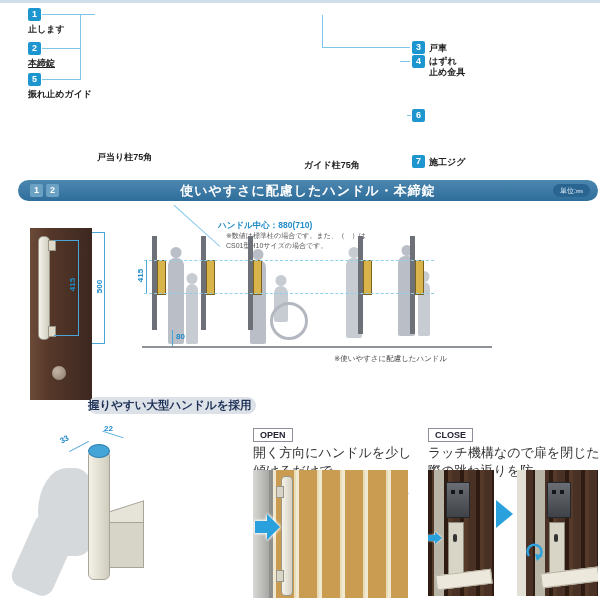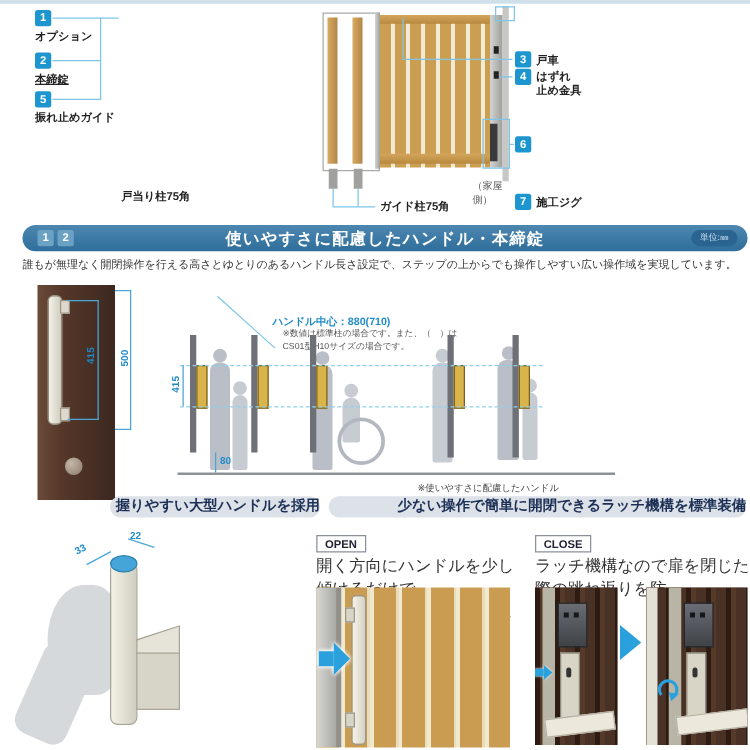--- a/index.html
+++ b/index.html
@@ -15,70 +15,47 @@
   .dimline{position:absolute;background:#4aa6d6;}
   .dash{position:absolute;border-top:1px dashed #8fd0ec;}
   .person{position:absolute;border-radius:7px 7px 2px 2px;}
   .person::before{content:"";position:absolute;left:50%;top:-11px;transform:translateX(-50%);
                   width:11px;height:11px;border-radius:50%;background:inherit;}
   .gatepost{position:absolute;background:linear-gradient(90deg,#d4d4d2,#9e9e9a);}
   .slats{background:repeating-linear-gradient(90deg,#cb9e52 0px,#cb9e52 9px,#f2ead2 9px,#f2ead2 12px);}
   .rail{position:absolute;background:linear-gradient(180deg,#d3a65c,#b9883f);}
   .sidetxt{position:absolute;font-size:8px;color:#555;}
   .pill{position:absolute;background:#dde1e8;border-radius:9px;color:#1c2f55;
-        font-weight:bold;font-size:11.5px;text-align:right;line-height:17px;height:17px;}
+        font-weight:bold;font-size:11.5px;text-align:left;line-height:17px;height:17px;}
   .tagbox{position:absolute;border:1px solid #8a8f98;background:#fff;color:#223;
           font-weight:bold;font-size:9px;padding:1px 6px;}
   .desc{position:absolute;font-size:13px;color:#333;white-space:pre-line;line-height:1.4;}
   .woodphoto{position:absolute;overflow:hidden;background:#4a3126;}
   .vstripes{position:absolute;inset:0;background:repeating-linear-gradient(90deg,#2e1c12 0 4px,#553a2a 4px 8px,#4a3126 8px 16px);}
 </style>
 </head>
 <body>
 
 <div id="page">
 
   <div class="abs" style="left:0;top:0;width:600px;height:3px;background:#cfe0ea;"></div>
 
   <div class="clabel" style="left:97px;top:152px;">戸当り柱75角</div>
 
   <div class="badge" style="left:28px;top:8px;">1</div>
-  <div class="clabel" style="left:28px;top:24px;">オプション</div>
+  <div class="clabel" style="left:28px;top:24px;">止します</div>
   <div class="badge" style="left:28px;top:42px;">2</div>
   <div class="clabel" style="left:28px;top:58px;text-decoration:underline;">本締錠</div>
   <div class="badge" style="left:28px;top:73px;">5</div>
   <div class="clabel" style="left:28px;top:89px;">振れ止めガイド</div>
   <div class="cline" style="left:42px;top:14px;width:53px;height:1px;"></div>
   <div class="cline" style="left:42px;top:48px;width:38px;height:1px;"></div>
   <div class="cline" style="left:42px;top:79px;width:38px;height:1px;"></div>
   <div class="cline" style="left:80px;top:14px;width:1px;height:66px;"></div>
 
-  <div class="abs" style="left:256px;top:5px;width:150px;height:165px;">
-    <div class="bluebox" style="left:2px;top:5px;width:44px;height:125px;border-color:#a9a9a7;"></div>
-    <div class="abs" style="left:6px;top:9px;width:8px;height:117px;background:linear-gradient(90deg,#d8ab5e,#b3854a);"></div>
-    <div class="abs" style="left:26px;top:9px;width:8px;height:117px;background:linear-gradient(90deg,#d8ab5e,#b3854a);"></div>
-    <div class="gatepost" style="left:44px;top:5px;width:4px;height:125px;"></div>
-    <div class="abs slats" style="left:48px;top:7px;width:88px;height:122px;">
-      <div class="rail" style="left:0;top:0;width:88px;height:7px;"></div>
-      <div class="rail" style="left:0;top:111px;width:88px;height:8px;"></div>
-    </div>
-    <div class="gatepost" style="left:136px;top:7px;width:10px;height:122px;"></div>
-    <div class="abs" style="left:146px;top:0;width:5px;height:140px;background:#c7c7c5;"></div>
-    <div class="bluebox" style="left:140px;top:0;width:14px;height:10px;"></div>
-    <div class="abs" style="left:139px;top:32px;width:4px;height:6px;background:#222;"></div>
-    <div class="abs" style="left:139px;top:52px;width:4px;height:6px;background:#222;"></div>
-    <div class="bluebox" style="left:130px;top:90px;width:20px;height:38px;"></div>
-    <div class="abs" style="left:136px;top:94px;width:6px;height:30px;background:#3a3a3a;"></div>
-    <div class="abs" style="left:7px;top:130px;width:7px;height:16px;background:#a0a09e;"></div>
-    <div class="abs" style="left:27px;top:130px;width:7px;height:16px;background:#a0a09e;"></div>
-    <div class="cline" style="left:10px;top:146px;width:1px;height:14px;"></div>
-    <div class="cline" style="left:30px;top:146px;width:1px;height:14px;"></div>
-    <div class="cline" style="left:10px;top:160px;width:34px;height:1px;"></div>
-    <div class="sidetxt" style="left:122px;top:138px;">（家屋側）</div>
-  </div>
   <div class="clabel" style="left:304px;top:160px;">ガイド柱75角</div>
 
   <div class="cline" style="left:322px;top:15px;width:1px;height:32px;"></div>
   <div class="cline" style="left:322px;top:47px;width:88px;height:1px;"></div>
   <div class="badge" style="left:412px;top:41px;">3</div>
   <div class="clabel" style="left:429px;top:43px;">戸車</div>
   <div class="cline" style="left:400px;top:61px;width:10px;height:1px;"></div>
   <div class="badge" style="left:412px;top:55px;">4</div>
   <div class="clabel" style="left:429px;top:56px;">はずれ
 止め金具</div>
@@ -88,40 +65,39 @@
   <div class="clabel" style="left:429px;top:157px;">施工ジグ</div>
 
   <div class="abs" style="left:18px;top:180px;width:580px;height:21px;border-radius:11px;
               background:linear-gradient(180deg,#4c87b0,#2f6e9b);">
     <div class="abs" style="left:12px;top:4px;width:13px;height:13px;background:#6ba2c4;border-radius:2px;color:#fff;font-size:9px;font-weight:bold;text-align:center;line-height:13px;">1</div>
     <div class="abs" style="left:28px;top:4px;width:13px;height:13px;background:#6ba2c4;border-radius:2px;color:#fff;font-size:9px;font-weight:bold;text-align:center;line-height:13px;">2</div>
     <div class="abs" style="left:0;top:0;width:580px;text-align:center;color:#fff;font-weight:bold;font-size:13px;line-height:21px;letter-spacing:1px;">使いやすさに配慮したハンドル・本締錠</div>
     <div class="abs" style="right:8px;top:4px;background:#2a6591;color:#dceaf4;font-size:7px;line-height:13px;padding:0 7px;border-radius:7px;">単位:㎜</div>
   </div>
 
-  <div class="abs" style="left:18px;top:206px;width:578px;font-size:8.8px;color:#333;">誰もが無理なく開閉操作を行える高さとゆとりのあるハンドル長さ設定で、ステップの上からでも操作しやすい広い操作域を実現しています。</div>
 
   <div class="abs" style="left:8px;top:228px;width:110px;height:172px;">
     <div class="abs" style="left:22px;top:0;width:62px;height:172px;background:linear-gradient(90deg,#6b4a38,#56382a 30%,#3c2820);"></div>
     <div class="abs" style="left:30px;top:8px;width:10px;height:102px;background:linear-gradient(90deg,#f4f2ea,#cfccbf);border:1px solid #9a9789;border-radius:5px;"></div>
     <div class="abs" style="left:40px;top:12px;width:6px;height:9px;background:#ded9cb;border:1px solid #9a9789;"></div>
     <div class="abs" style="left:40px;top:98px;width:6px;height:9px;background:#ded9cb;border:1px solid #9a9789;"></div>
     <div class="abs" style="left:44px;top:138px;width:14px;height:14px;border-radius:50%;background:radial-gradient(circle at 35% 35%,#c4b6a8,#8a7a6c);"></div>
 
     <div class="dimline" style="left:70px;top:12px;width:1px;height:96px;"></div>
     <div class="dimline" style="left:46px;top:12px;width:25px;height:1px;"></div>
     <div class="dimline" style="left:46px;top:107px;width:25px;height:1px;"></div>
     <div class="dimtxt" style="left:58px;top:52px;transform:rotate(-90deg);">415</div>
     <div class="dimline" style="left:96px;top:4px;width:1px;height:112px;"></div>
     <div class="dimline" style="left:84px;top:4px;width:13px;height:1px;"></div>
     <div class="dimline" style="left:84px;top:115px;width:13px;height:1px;"></div>
     <div class="dimtxt" style="left:85px;top:54px;transform:rotate(-90deg);">500</div>
   </div>
 
-  <div class="abs" style="left:130px;top:248px;width:380px;height:160px;text-decoration:underline;">
+  <div class="abs" style="left:130px;top:216px;width:380px;height:160px;text-decoration:underline;">
 
     <div class="clabel" style="left:88px;top:4px;color:#1e8bc8;font-size:8.5px;">ハンドル中心：880(710)</div>
     <div class="desc" style="left:96px;top:15px;font-size:7px;color:#555;">※数値は標準柱の場合です。また、（　）は
 CS01型H10サイズの場合です。</div>
     <div class="cline" style="left:28px;top:30px;width:62px;height:1px;transform:rotate(42deg);transform-origin:right center;"></div>
 
     <div class="person" style="left:38px;top:42px;width:16px;height:86px;background:#b9bec7;"></div>
     <div class="person" style="left:56px;top:68px;width:12px;height:60px;background:#c7cbd2;"></div>
     <div class="person" style="left:120px;top:44px;width:16px;height:84px;background:#b9bec7;"></div>
     <div class="person" style="left:144px;top:70px;width:14px;height:36px;background:#c7cbd2;"></div>
@@ -149,21 +125,20 @@
 
     <div class="abs" style="left:12px;top:130px;width:350px;height:2px;background:#8d9299;"></div>
 
     <div class="dimline" style="left:42px;top:114px;width:1px;height:16px;"></div>
     <div class="dimtxt" style="left:46px;top:116px;">80</div>
 
     <div class="desc" style="left:204px;top:138px;font-size:7.5px;color:#444;">※使いやすさに配慮したハンドル</div>
   </div>
 
   <div class="pill" style="left:88px;top:397px;width:168px;">握りやすい大型ハンドルを採用</div>
-  <div class="pill" style="left:263px;top:397px;width:334px;">少ない操作で簡単に開閉できるラッチ機構を標準装備</div>
 
   <div class="abs" style="left:20px;top:420px;width:220px;height:180px;">
 
     <div class="abs" style="left:18px;top:48px;width:58px;height:88px;background:#d6d9dc;border-radius:55% 40% 35% 55%;"></div>
     <div class="abs" style="left:2px;top:96px;width:44px;height:78px;background:#d6d9dc;border-radius:12px;transform:rotate(24deg);"></div>
 
     <div class="abs" style="left:88px;top:86px;width:34px;height:26px;background:#e6e4d8;border:1px solid #a8a598;transform:skewY(-18deg);"></div>
     <div class="abs" style="left:88px;top:102px;width:34px;height:44px;background:#d7d5c8;border:1px solid #a8a598;"></div>
 
     <div class="abs" style="left:68px;top:30px;width:20px;height:128px;background:linear-gradient(90deg,#f4f2e6,#cfcdbf);border:1px solid #a8a598;border-radius:6px;"></div>

